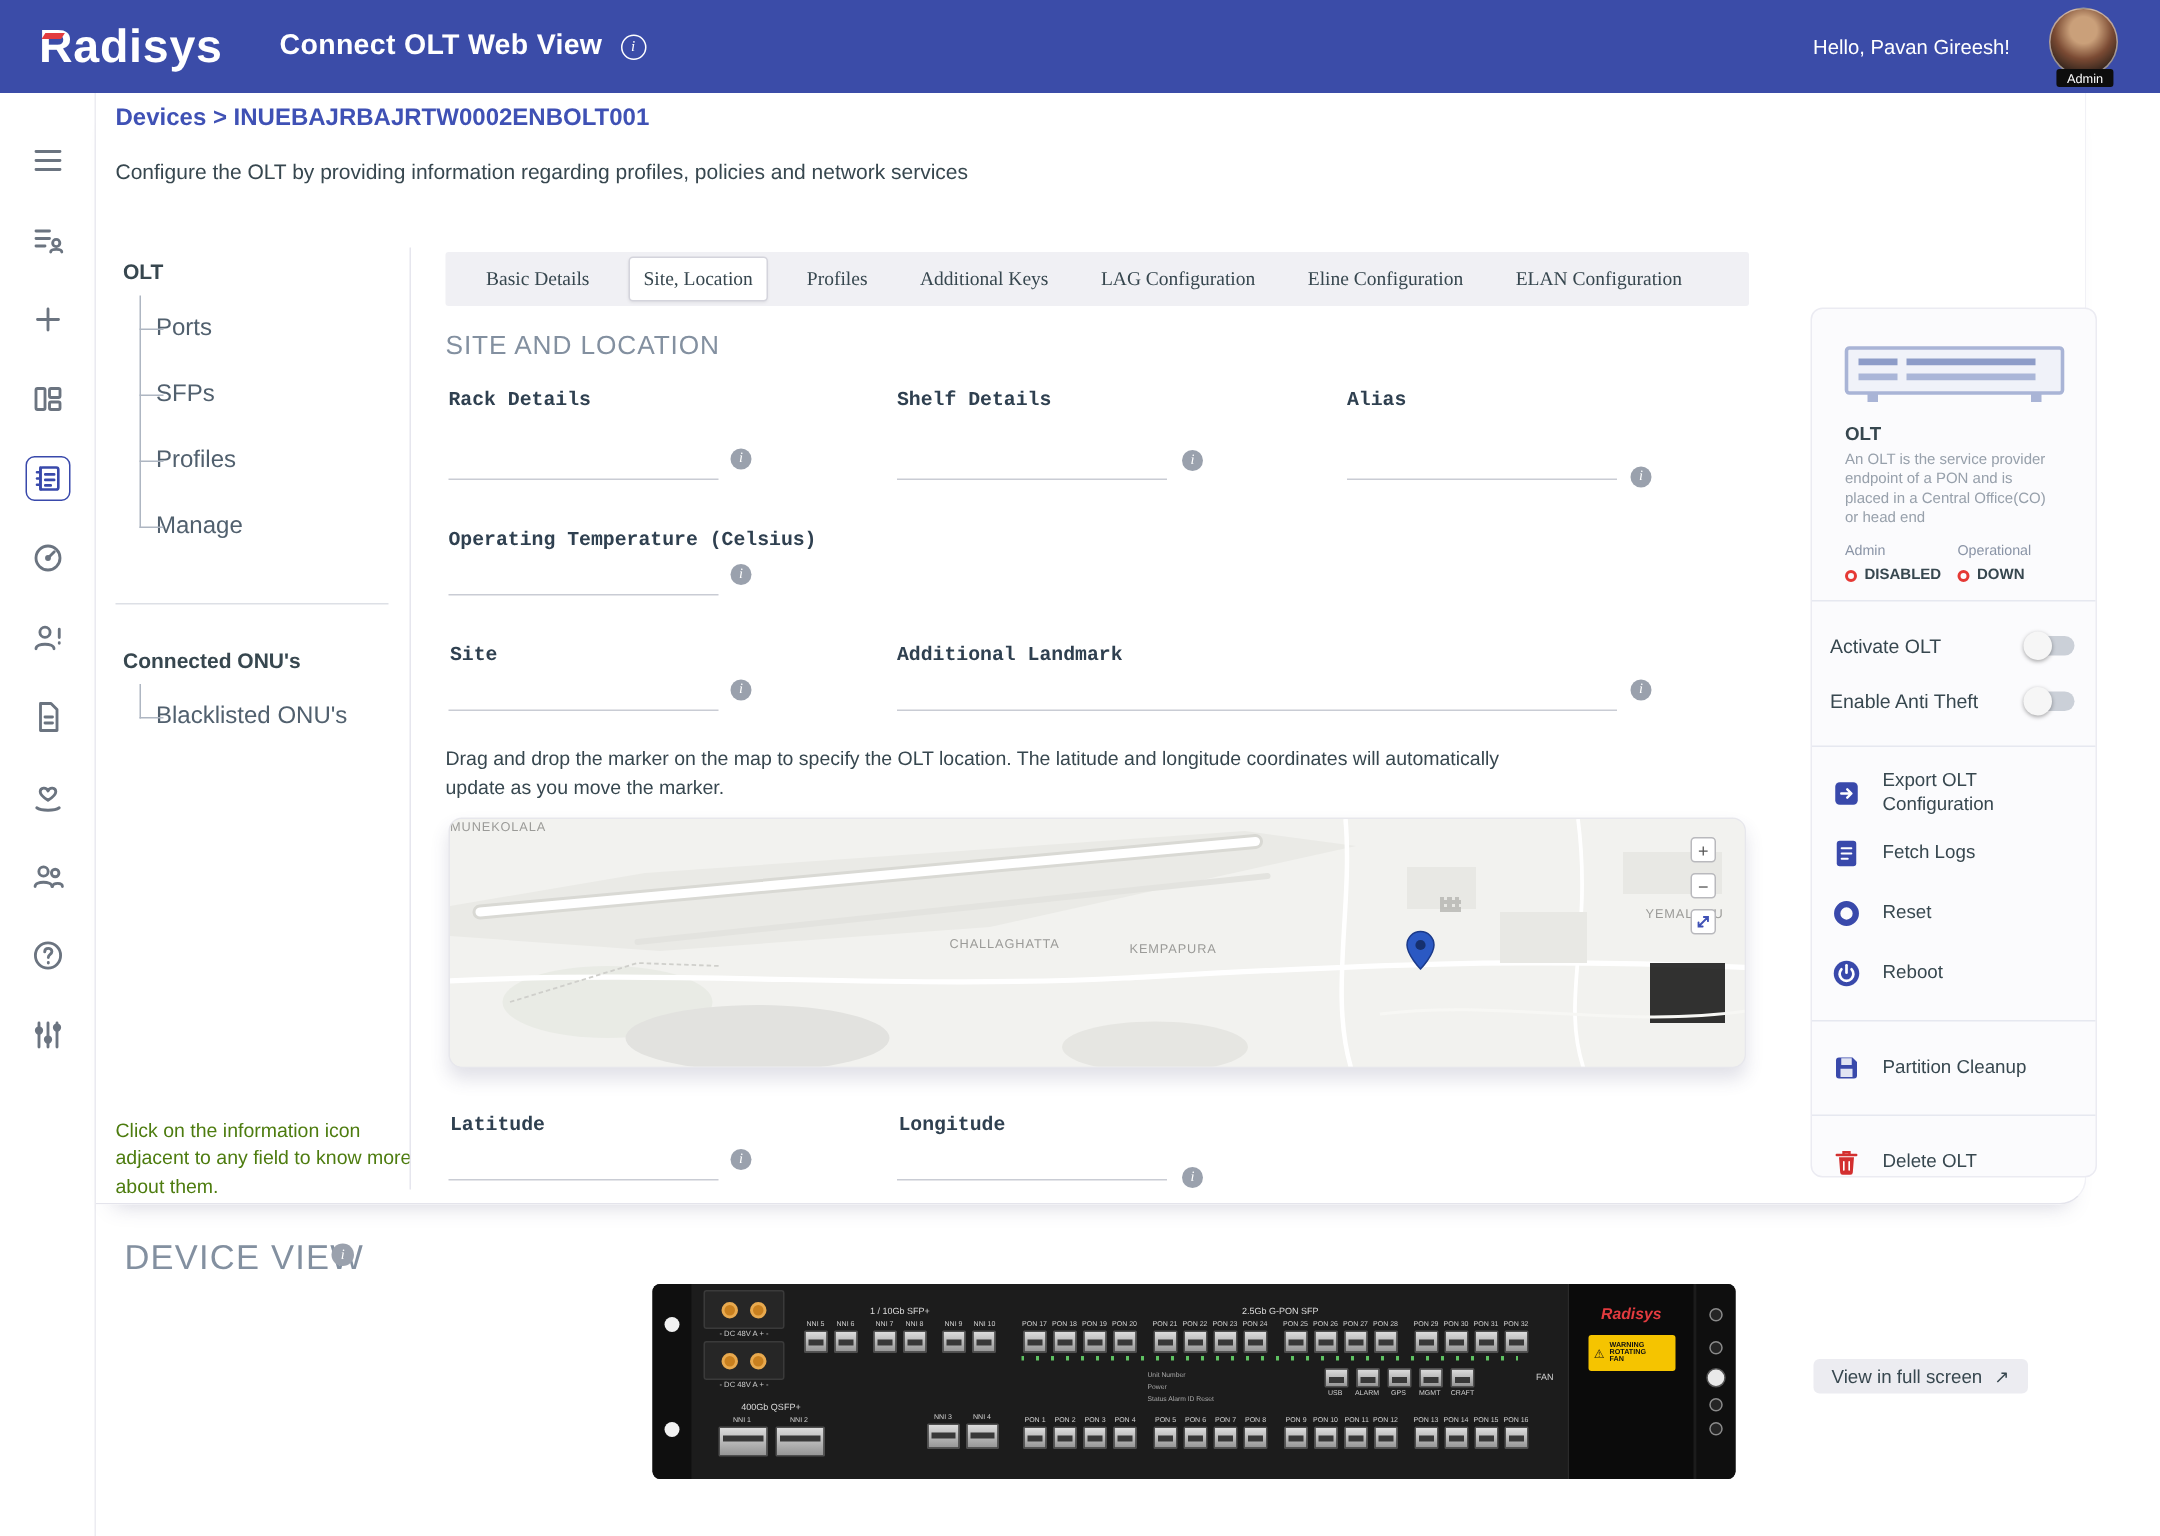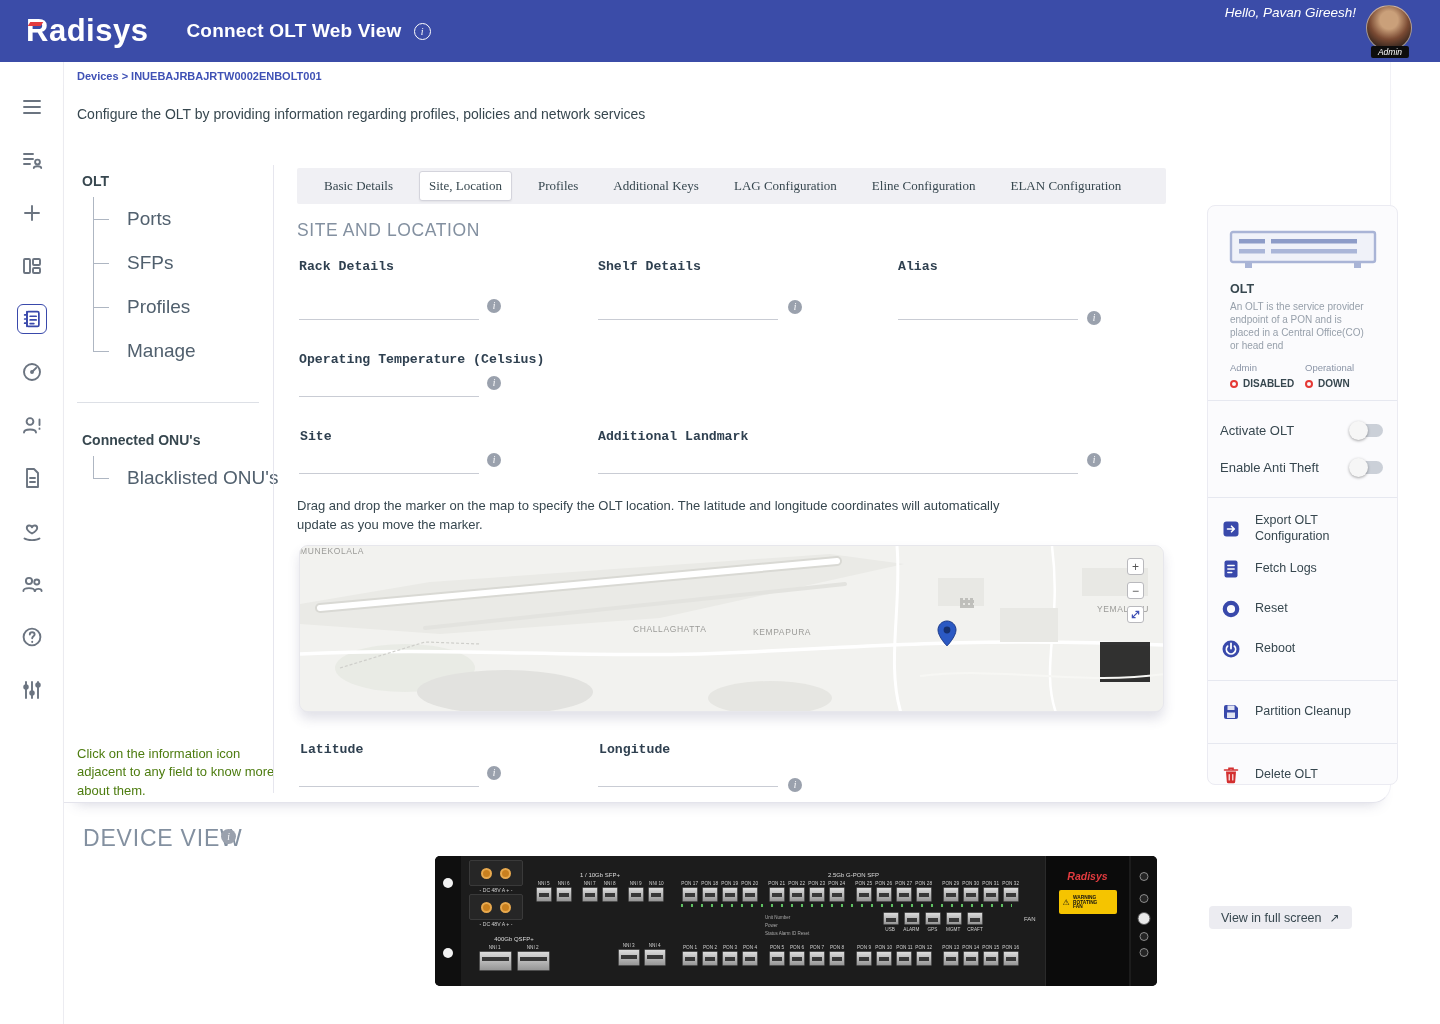--- a/index.html
+++ b/index.html
@@ -7,44 +7,44 @@
   #page { position:relative; width:1440px; height:1024px; overflow:hidden; background:#fff; }
   .abs { position:absolute; }
 
   
   .topbar { position:absolute; left:0; top:0; width:1440px; height:62px; background:#3B4CA8; display:flex; align-items:center; padding:0 26px; color:#fff; }
   .logo { font-size:31px; font-weight:700; letter-spacing:.5px; position:relative; }
   .logo::before { content:''; position:absolute; left:3px; top:9px; width:13px; height:4px; background:#E23B3F; transform:skewX(-32deg); }
   .app-title { font-size:19px; font-weight:600; margin-left:38px; letter-spacing:.2px; }
   .info-outline { width:17px; height:17px; border:1.6px solid #fff; border-radius:50%; display:inline-flex; align-items:center; justify-content:center; margin-left:12px; font-size:10px; font-style:italic; font-family:"Liberation Serif",serif; cursor:pointer; }
   .info-outline::after { content:'i'; }
-  .topbar-right { margin-left:auto; display:flex; align-items:flex-start; gap:10px;font-style:italic; }
+  .topbar-right { margin-left:auto; display:flex; align-items:center; gap:26px; }
   .greeting { font-size:13.5px; }
   .avatar-wrap { position:relative; width:48px; height:52px; cursor:pointer; }
   .avatar { width:46px; height:46px; border-radius:50%; background:radial-gradient(circle at 50% 32%, #caa07a 24%, #7a4a33 52%, #34251d 78%, #1d1d1d 100%); border:1px solid rgba(255,255,255,.5); }
   .avatar-badge { position:absolute; left:50%; transform:translateX(-50%); bottom:-1px; background:#0d0d0d; color:#fff; font-size:8.5px; padding:1px 7px; border-radius:2px; white-space:nowrap; }
 
   
   .rail { position:absolute; left:0; top:62px; width:64px; height:962px; background:#fff; border-right:1px solid #ececf1; display:flex; flex-direction:column; align-items:center; padding-top:30px; gap:23px; }
   .rail-btn { width:30px; height:30px; display:flex; align-items:center; justify-content:center; cursor:pointer; }
   .rail-btn svg { stroke:#6b7480; fill:none; stroke-width:1.9; stroke-linecap:round; stroke-linejoin:round; }
   .rail-btn.active { border:1.6px solid #3949AB; border-radius:6px; }
   .rail-btn.active svg { stroke:#3949AB; }
 
   
   .main-card { position:absolute; left:64px; top:62px; width:1327px; height:741px; border-bottom:1px solid #e4e4ec; border-right:1px solid #f1f1f6; border-bottom-right-radius:18px; box-shadow:0 12px 14px -12px rgba(90,90,130,.28); pointer-events:none; }
 
-  .breadcrumb { position:absolute; left:77px; top:70px; font-size:11px; font-weight:700; color:#3F51B5; cursor:pointer; }
+  .breadcrumb { position:absolute; left:77px; top:70px; font-size:16px; font-weight:700; color:#3F51B5; cursor:pointer; }
   .subtitle { position:absolute; left:77px; top:106px; font-size:14px; color:#37474f; }
 
   
   .tree-parent { font-size:14px; font-weight:600; color:#37474f; cursor:pointer; }
   .tree-kids { position:relative; margin-left:11px; }
   .tree-kids::before { content:''; position:absolute; left:0; top:0; bottom:21px; border-left:1.2px solid #aeb6c2; }
-  .tree-kid { position:relative; height:44px; display:flex; align-items:center; padding-left:34px; font-size:19px; color:#51606e; cursor:pointer; white-space:nowrap; }
+  .tree-kid { position:relative; height:44px; display:flex; align-items:center; padding-left:11px; font-size:16px; color:#51606e; cursor:pointer; white-space:nowrap; }
   .tree-kid::before { content:''; position:absolute; left:0; top:50%; width:16px; border-top:1.2px solid #aeb6c2; }
   .tree-divider { position:absolute; left:77px; top:402px; width:182px; border-top:1px solid #dde0e6; }
   .tree-hint { position:absolute; left:77px; top:745px; width:207px; font-size:13px; line-height:1.42; color:#4d7c0f; }
   .v-divider { position:absolute; left:273px; top:165px; width:1px; height:628px; background:#e6e6ee; }
 
   
   .tabbar { position:absolute; left:297px; top:168px; width:869px; height:36px; background:#f0f0f4; display:flex; align-items:center; gap:17px; padding:0 18px; border-radius:2px; }
   .tab { font-size:13px; color:#37474f; padding:6px 9px; cursor:pointer; white-space:nowrap; background:transparent; border:none; font-family:Liberation Serif, serif; }
   .tab.active { background:#fff; border:1px solid #d4d4dc; border-radius:3px; box-shadow:0 1px 2px rgba(0,0,0,.06); }
 

